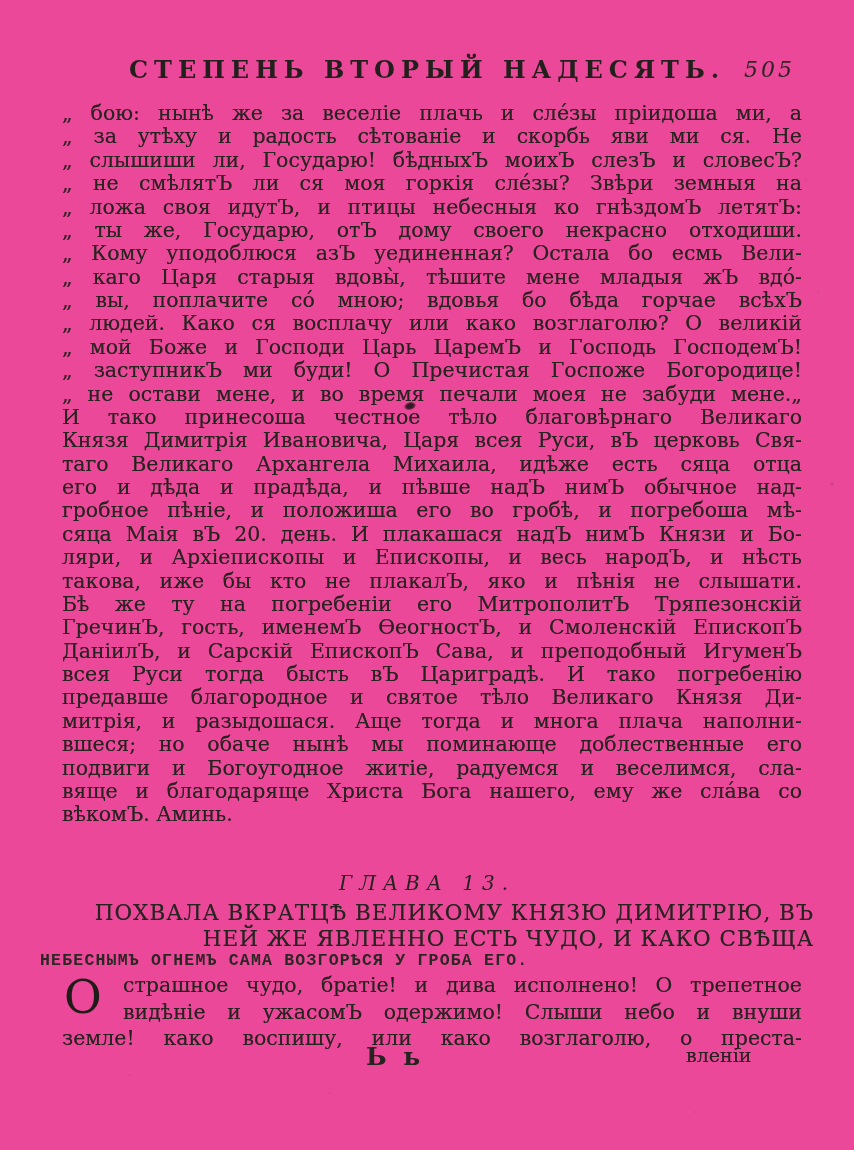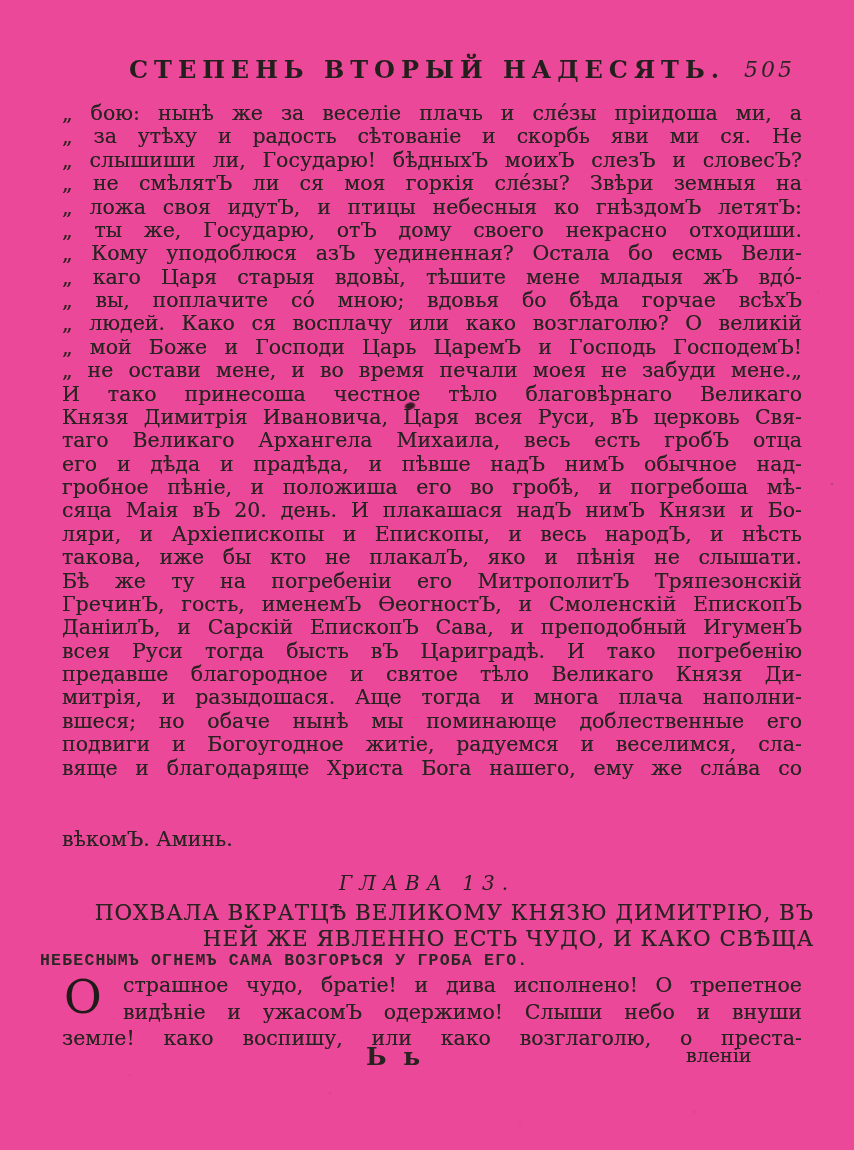--- a/index.html
+++ b/index.html
@@ -45,21 +45,21 @@
     position: absolute; left: 62px; top: 102px; width: 740px;
     font-size: 20.5px; line-height: 23.38px;
   }
   .line {
     height: 23.38px;
     text-align: justify;
     text-align-last: justify;
     white-space: normal;
     text-shadow: 0 0 .5px rgba(40,36,30,.55);
   }
-  .line.left { text-align-last: left; margin-top: 48px; }
+  .line.left { text-align-last: left; }
   .chapter-label {
     position: absolute; top: 871px; left: 0; width: 854px; text-align: center;
     font-size: 20px; letter-spacing: 7px; color: #242120; font-style: italic;
   }
   .chapter-h1, .chapter-h2 {
     position: absolute; left: 40px; width: 774px; text-align: right;
     font-size: 21.5px; letter-spacing: 1px; white-space: nowrap;
     text-shadow: 0 0 .5px rgba(40,36,30,.5);
   }
   .chapter-h1 { top: 900px; }
@@ -106,24 +106,25 @@
     <div class="line">„ за утѣху и радость сѣтованіе и скорбь яви ми ся. Не</div>
     <div class="line">„ слышиши ли, Государю! бѣдныхЪ моихЪ слезЪ и словесЪ?</div>
     <div class="line">„ не смѣлятЪ ли ся моя горкія сле́зы? Звѣри земныя на</div>
     <div class="line">„ ложа своя идутЪ, и птицы небесныя ко гнѣздомЪ летятЪ:</div>
     <div class="line">„ ты же, Государю, отЪ дому своего некрасно отходиши.</div>
     <div class="line">„ Кому уподоблюся азЪ уединенная? Остала бо есмь Вели-</div>
     <div class="line">„ каго Царя старыя вдовы̀, тѣшите мене младыя жЪ вдо́-</div>
     <div class="line">„ вы, поплачите со́ мною; вдовья бо бѣда горчае всѣхЪ</div>
     <div class="line">„ людей. Како ся восплачу или како возглаголю? О великій</div>
     <div class="line">„ мой Боже и Господи Царь ЦаремЪ и Господь ГосподемЪ!</div>
+    <div class="line">„ заступникЪ ми буди! О Пречистая Госпоже Богородице!</div>
     <div class="line">„ не остави мене, и во время печали моея не забуди мене.„</div>
     <div class="line">И тако принесоша честное тѣло благовѣрнаго Великаго</div>
     <div class="line">Князя Димитрія Ивановича, Царя всея Руси, вЪ церковь Свя-</div>
-    <div class="line">таго Великаго Архангела Михаила, весь есть гробЪ отца</div>
+    <div class="line">таго Великаго Архангела Михаила, идѣже есть сяца отца</div>
     <div class="line">его и дѣда и прадѣда, и пѣвше надЪ нимЪ обычное над-</div>
     <div class="line">гробное пѣніе, и положиша его во гробѣ, и погребоша мѣ-</div>
     <div class="line">сяца Маія вЪ 20. день. И плакашася надЪ нимЪ Князи и Бо-</div>
     <div class="line">ляри, и Архіепископы и Епископы, и весь народЪ, и нѣсть</div>
     <div class="line">такова, иже бы кто не плакалЪ, яко и пѣнія не слышати.</div>
     <div class="line">Бѣ же ту на погребеніи его МитрополитЪ Тряпезонскій</div>
     <div class="line">ГречинЪ, гость, именемЪ ѲеогностЪ, и Смоленскій ЕпископЪ</div>
     <div class="line">ДаніилЪ, и Сарскій ЕпископЪ Сава, и преподобный ИгуменЪ</div>
     <div class="line">всея Руси тогда бысть вЪ Цариградѣ. И тако погребенію</div>
     <div class="line">предавше благородное и святое тѣло Великаго Князя Ди-</div>

